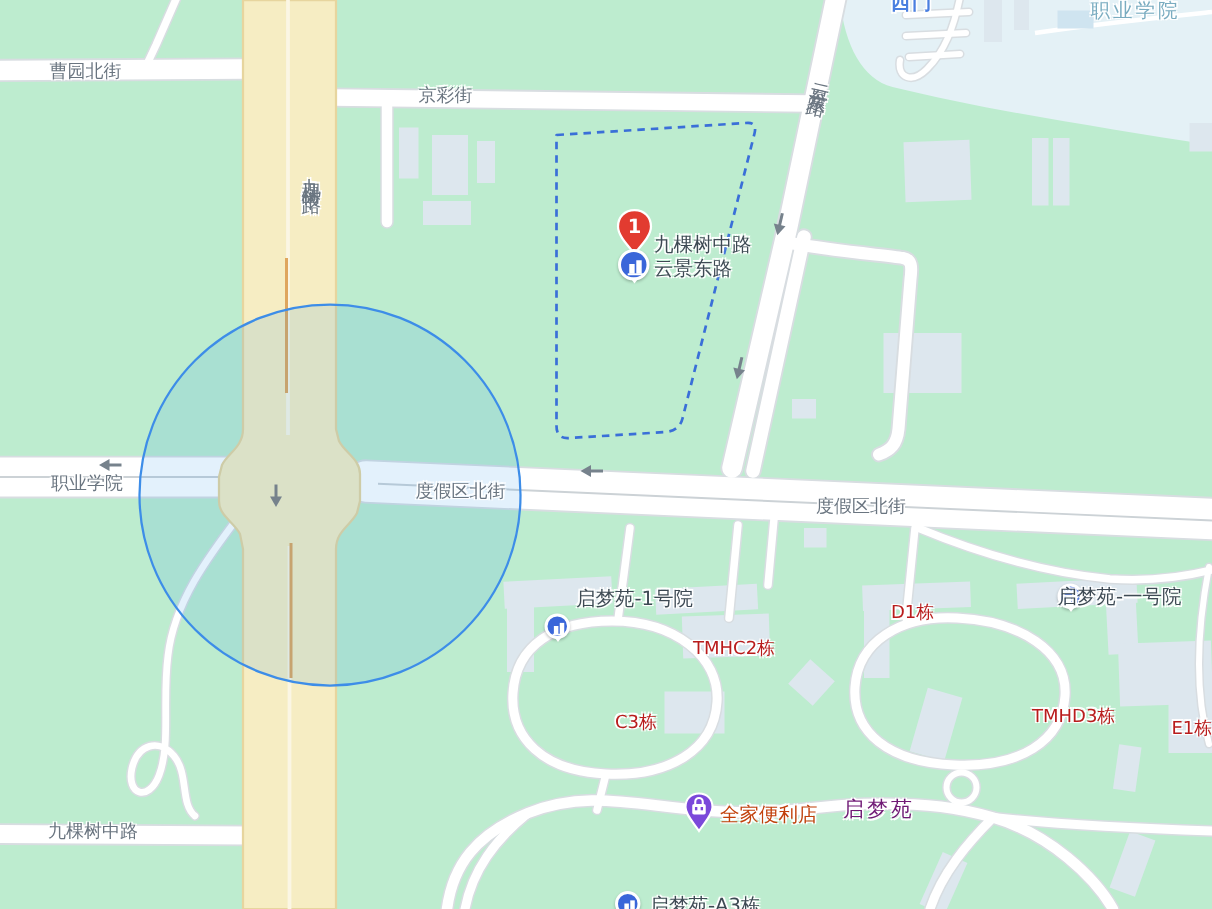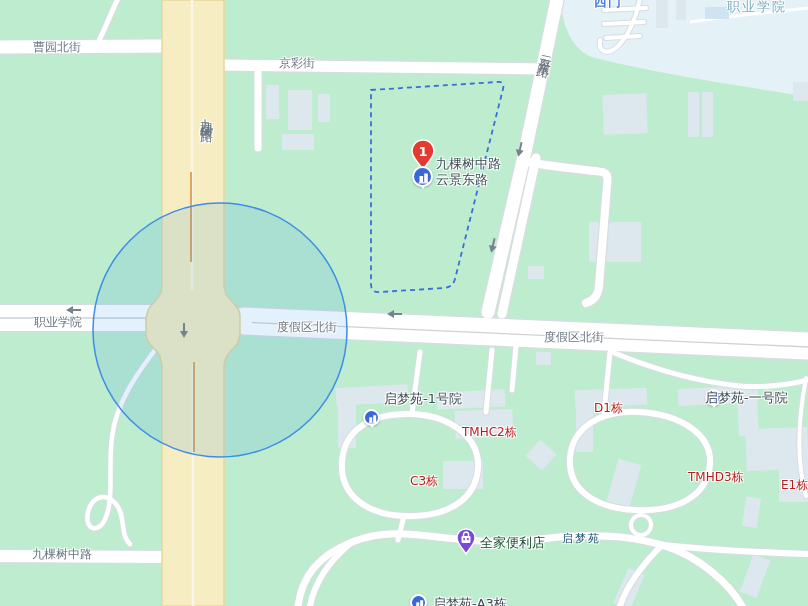--- a/index.html
+++ b/index.html
@@ -9,30 +9,30 @@
     background:#bdeccf;
   }
   .map-root svg.geom{position:absolute;left:0;top:0;}
   .lbl{
     position:absolute;white-space:nowrap;color:#6a7580;font-size:12px;
     text-shadow:1px 1px 0 #fff,-1px -1px 0 #fff,1px -1px 0 #fff,-1px 1px 0 #fff,0 0 2px #fff;
     pointer-events:none;
   }
   .lbl.vert{writing-mode:vertical-rl;text-orientation:upright;letter-spacing:3px;font-size:13px;}
   .lbl.bldg{color:#b91c1c;}
-  .lbl.area{color:#0c4a6e;font-size:11px;letter-spacing:2px;}
+  .lbl.area{color:#701a75;font-size:14px;letter-spacing:2px;}
   .lbl.gate{color:#4a7fe0;font-size:13px;font-weight:bold;letter-spacing:1px;}
   .lbl.campus-name{color:#7aacc0;font-size:13px;letter-spacing:2px;}
   .poi-label{
     position:absolute;white-space:nowrap;color:#3e4a54;font-size:13px;font-weight:500;
     text-shadow:1px 1px 0 #fff,-1px -1px 0 #fff,1px -1px 0 #fff,-1px 1px 0 #fff,0 0 3px #fff;
     cursor:pointer;
   }
   .poi-label.two-line{line-height:16px;}
-  .poi-label.purple{color:#14532d;}
+  .poi-label.purple{color:#c2410c;}
   .poi-circle{
     position:absolute;width:17px;height:17px;border-radius:50%;
     background:#3a66d9;border:2px solid #fff;box-sizing:border-box;
     box-shadow:0 1px 2px rgba(0,0,0,.25);cursor:pointer;
   }
   .poi-circle:after{
     content:"";position:absolute;left:50%;top:100%;margin-left:-3px;
     border:3px solid transparent;border-top:4px solid #fff;
   }
   .poi-circle svg{position:absolute;left:2.5px;top:2.5px;}

